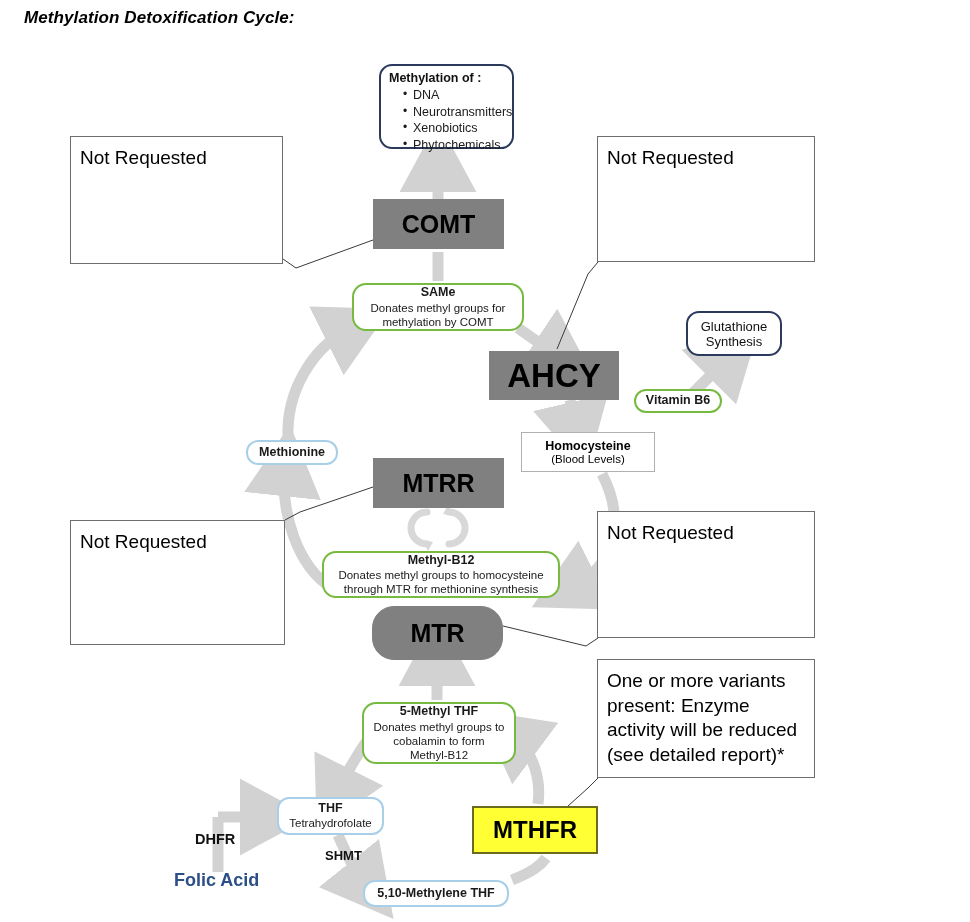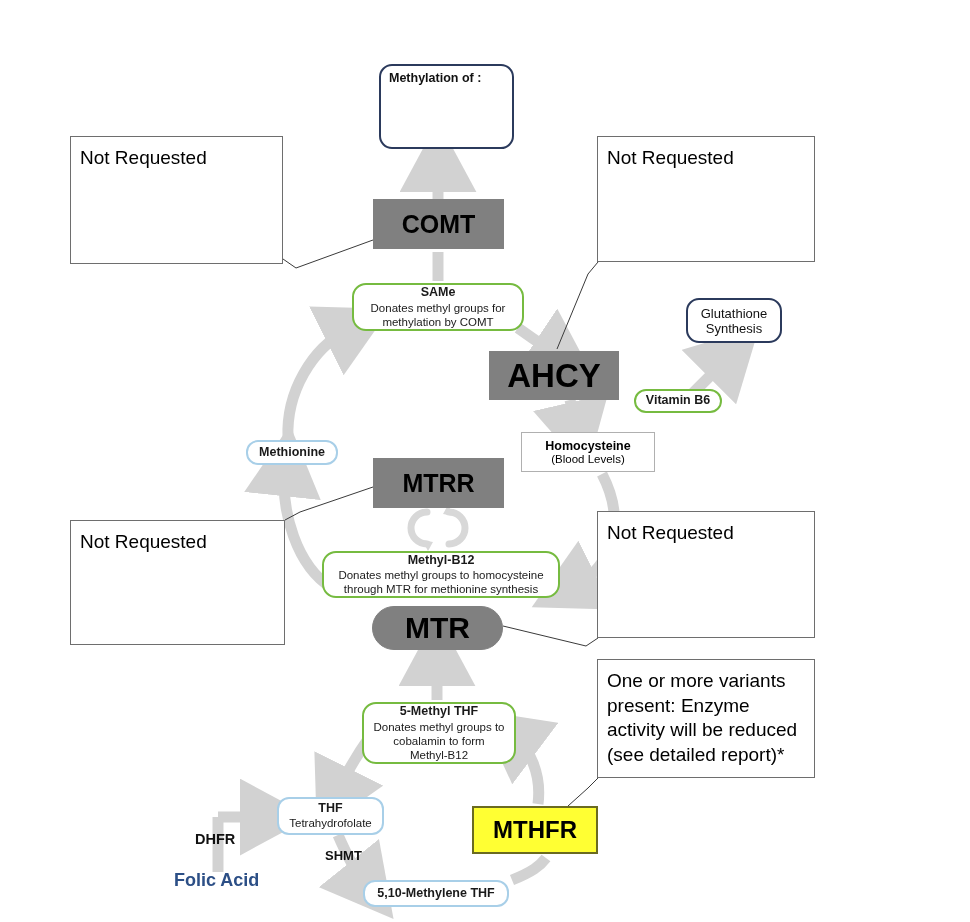--- a/index.html
+++ b/index.html
@@ -144,40 +144,47 @@
       <path d="M285,520 L300,512 L373,487"></path>
 
       <path d="M598,262 L588,274 L557,349"></path>
 
       <path d="M598,638 L586,646 L503,626"></path>
 
       <path d="M598,778 L588,788 L568,806"></path>
     </g>
   </svg>
 
+  <div class="abs" id="title">Methylation Detoxification Cycle:</div>
 
   <div class="abs navybox" style="left:379px;top:64px;width:135px;height:85px;padding:5px 6px 0 8px;">
     <div style="font-weight:bold;font-size:12.5px;color:#111;">Methylation of :</div>
+    <ul class="bul">
+      <li>DNA</li>
+      <li>Neurotransmitters</li>
+      <li>Xenobiotics</li>
+      <li>Phytochemicals</li>
+    </ul>
   </div>
 
   <div class="abs greenbox ctr" style="left:352px;top:283px;width:172px;height:48px;">
     <div class="hdr">SAMe</div>
     <div class="sub">Donates methyl groups for</div>
     <div class="sub">methylation by COMT</div>
   </div>
 
   <div class="abs enzyme" style="left:373px;top:199px;width:131px;height:50px;font-size:25px;">
     <span>COMT</span>
   </div>
 
   <div class="abs enzyme" style="left:489px;top:351px;width:130px;height:49px;font-size:33px;">
     <span>AHCY</span>
   </div>
 
-  <div class="abs navybox ctr" style="left:686px;top:298px;width:96px;height:45px;font-size:13px;">
+  <div class="abs navybox ctr" style="left:686px;top:311px;width:96px;height:45px;font-size:13px;">
     <div>Glutathione</div>
     <div>Synthesis</div>
   </div>
 
   <div class="abs greenbox ctr" style="left:634px;top:389px;width:88px;height:24px;padding:0;">
     <div class="hdr">Vitamin B6</div>
   </div>
 
   <div class="abs plainbox ctr" style="left:521px;top:432px;width:134px;height:40px;">
     <div style="font-weight:bold;font-size:12.5px;">Homocysteine</div>
@@ -191,21 +198,21 @@
   <div class="abs enzyme" style="left:373px;top:458px;width:131px;height:50px;font-size:25px;">
     <span>MTRR</span>
   </div>
 
   <div class="abs greenbox ctr" style="left:322px;top:551px;width:238px;height:47px;">
     <div class="hdr">Methyl-B12</div>
     <div class="sub">Donates methyl groups to homocysteine</div>
     <div class="sub">through MTR for methionine synthesis</div>
   </div>
 
-  <div class="abs enzyme" style="left:372px;top:606px;width:131px;height:44px;font-size:30px;border-radius:22px;">
+  <div class="abs enzyme" style="left:372px;top:606px;width:131px;height:54px;font-size:25px;border-radius:22px;">
     <span>MTR</span>
   </div>
 
   <div class="abs greenbox ctr" style="left:362px;top:702px;width:154px;height:62px;">
     <div class="hdr">5-Methyl THF</div>
     <div class="sub">Donates methyl groups to</div>
     <div class="sub">cobalamin to form</div>
     <div class="sub">Methyl-B12</div>
   </div>
 

